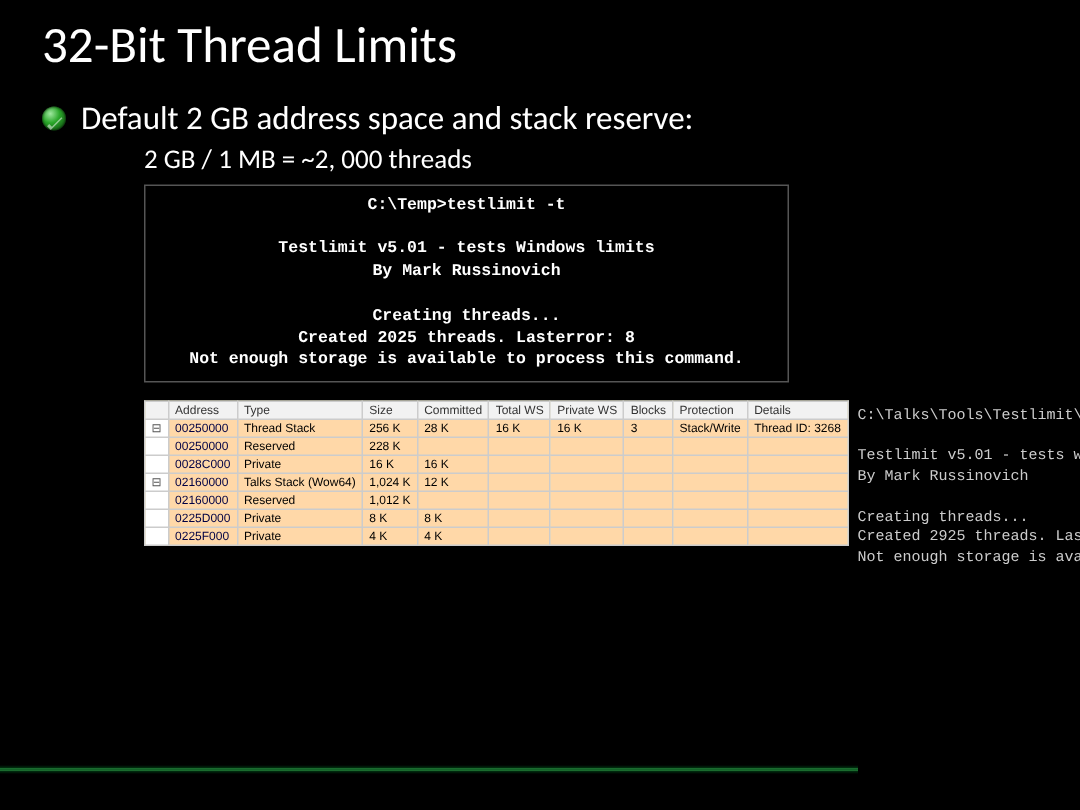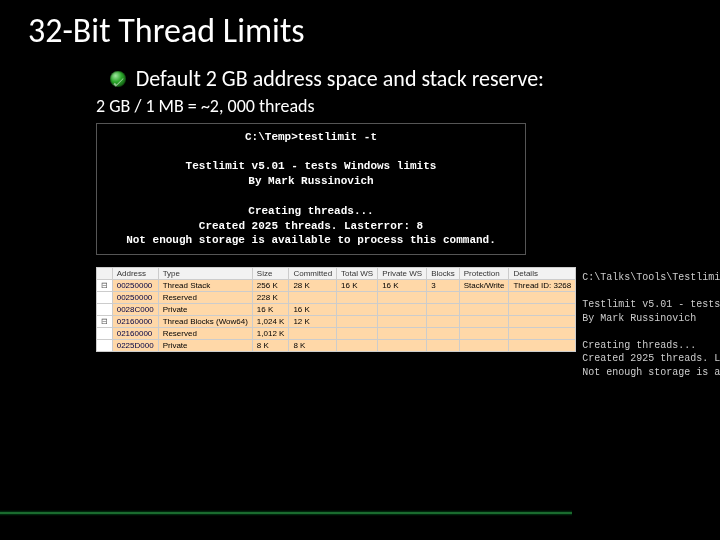--- a/index.html
+++ b/index.html
@@ -1,19 +1,19 @@
 <!DOCTYPE html>
 <html><head>
 <meta charset="utf-8">
 <style>
   * { margin: 0; padding: 0; box-sizing: border-box; }
   html, body { width: 720px; height: 540px; background: #000; font-family: "Segoe UI", Calibri, Arial, sans-serif; color: #fff; overflow: hidden; }
   .slide { position: relative; width: 572px; height: 540px; padding: 10px 28px 0 28px; background: #000; }
   .title { font-size: 34px; font-weight: 400; margin-bottom: 14px; letter-spacing: 0px; }
-  .bullet { display: flex; align-items: flex-start; gap: 10px; margin-top: 6px; justify-content: flex-end; }
+  .bullet { display: flex; align-items: flex-start; gap: 10px; margin-top: 6px; }
   .bullet .icon { flex: 0 0 auto; margin-top: 6px; }
   .bullet-text { font-size: 22px; line-height: 1.25; }
   .sub { font-size: 18px; margin: 2px 0 6px 68px; }
   .console { margin: 6px 0 12px 68px; background: #000; border: 1px solid #555; padding: 6px 8px; font-family: "Lucida Console","Courier New",monospace; font-size: 11px; line-height: 1.35; color: #ccc; white-space: pre; width: 430px; text-align: center; }
   .console .bold { font-weight: bold; color: #fff; }
   .row2 { display: flex; gap: 0; margin: 6px 0 0 68px; align-items: flex-start; }
   .memtable { border-collapse: collapse; font-family: Tahoma, Arial, sans-serif; font-size: 8px; color: #000; background: #fef9c3; padding-left: 28px; }
   .memtable th, .memtable td { border: 1px solid #ccc; padding: 1px 4px; text-align: left; white-space: nowrap; }
   .memtable th { background: #f2f2f2; font-weight: 400; color: #333; }
   .memtable td.addr { color: #004; }
@@ -98,21 +98,21 @@
             <td>16 K</td>
             <td></td>
             <td></td>
             <td></td>
             <td></td>
             <td></td>
           </tr>
           <tr class="hlB">
             <td class="tree">⊟</td>
             <td class="addr">02160000</td>
-            <td>Thread Blocks (Wow64)</td>
+            <td>Talks Stack (Wow64)</td>
             <td>1,024 K</td>
             <td>12 K</td>
             <td></td>
             <td></td>
             <td></td>
             <td></td>
             <td></td>
           </tr>
           <tr class="hlB">
             <td class="tree"></td>
@@ -131,20 +131,32 @@
             <td class="addr">0225D000</td>
             <td>Private</td>
             <td>8 K</td>
             <td>8 K</td>
             <td></td>
             <td></td>
             <td></td>
             <td></td>
             <td></td>
           </tr>
+          <tr class="hlB">
+            <td class="tree"></td>
+            <td class="addr">0225F000</td>
+            <td>Private</td>
+            <td>4 K</td>
+            <td>4 K</td>
+            <td></td>
+            <td></td>
+            <td></td>
+            <td></td>
+            <td></td>
+          </tr>
         </tbody>
     </table>
     <div class="console2"><span>C:\Talks\Tools\Testlimit\Release&gt;testlimit -t</span>
 
 <span>Testlimit v5.01 - tests windows limits</span>
 <span>By Mark Russinovich</span>
 
 <span>Creating threads...</span>
 <span>Created 2925 threads. Lasterror: 8</span>
 <span>Not enough storage is available to process this command.</span></div>

